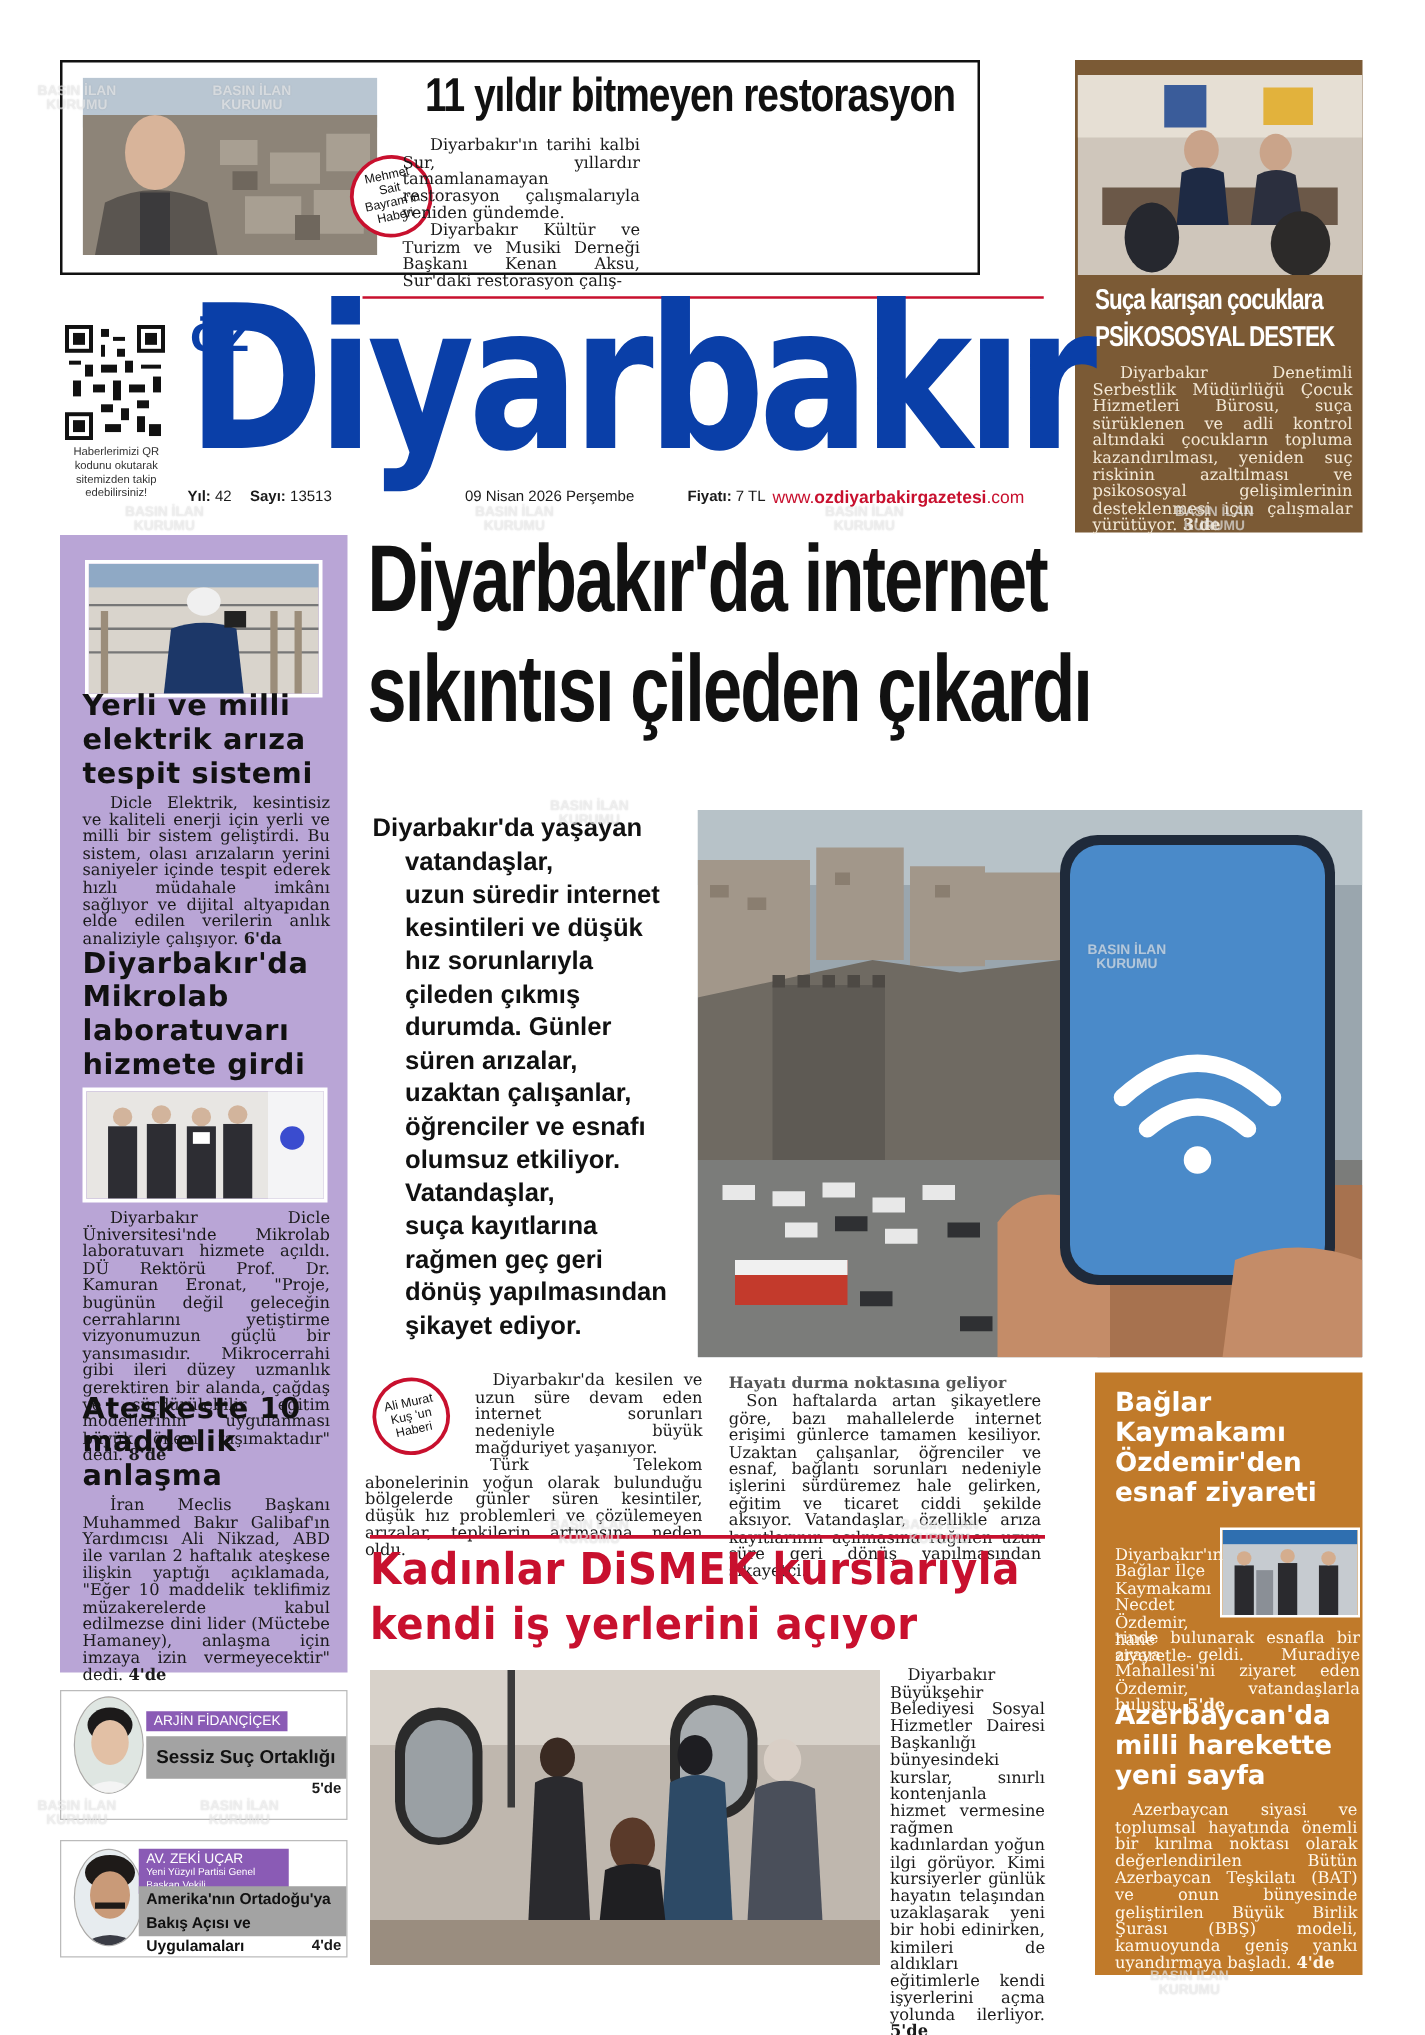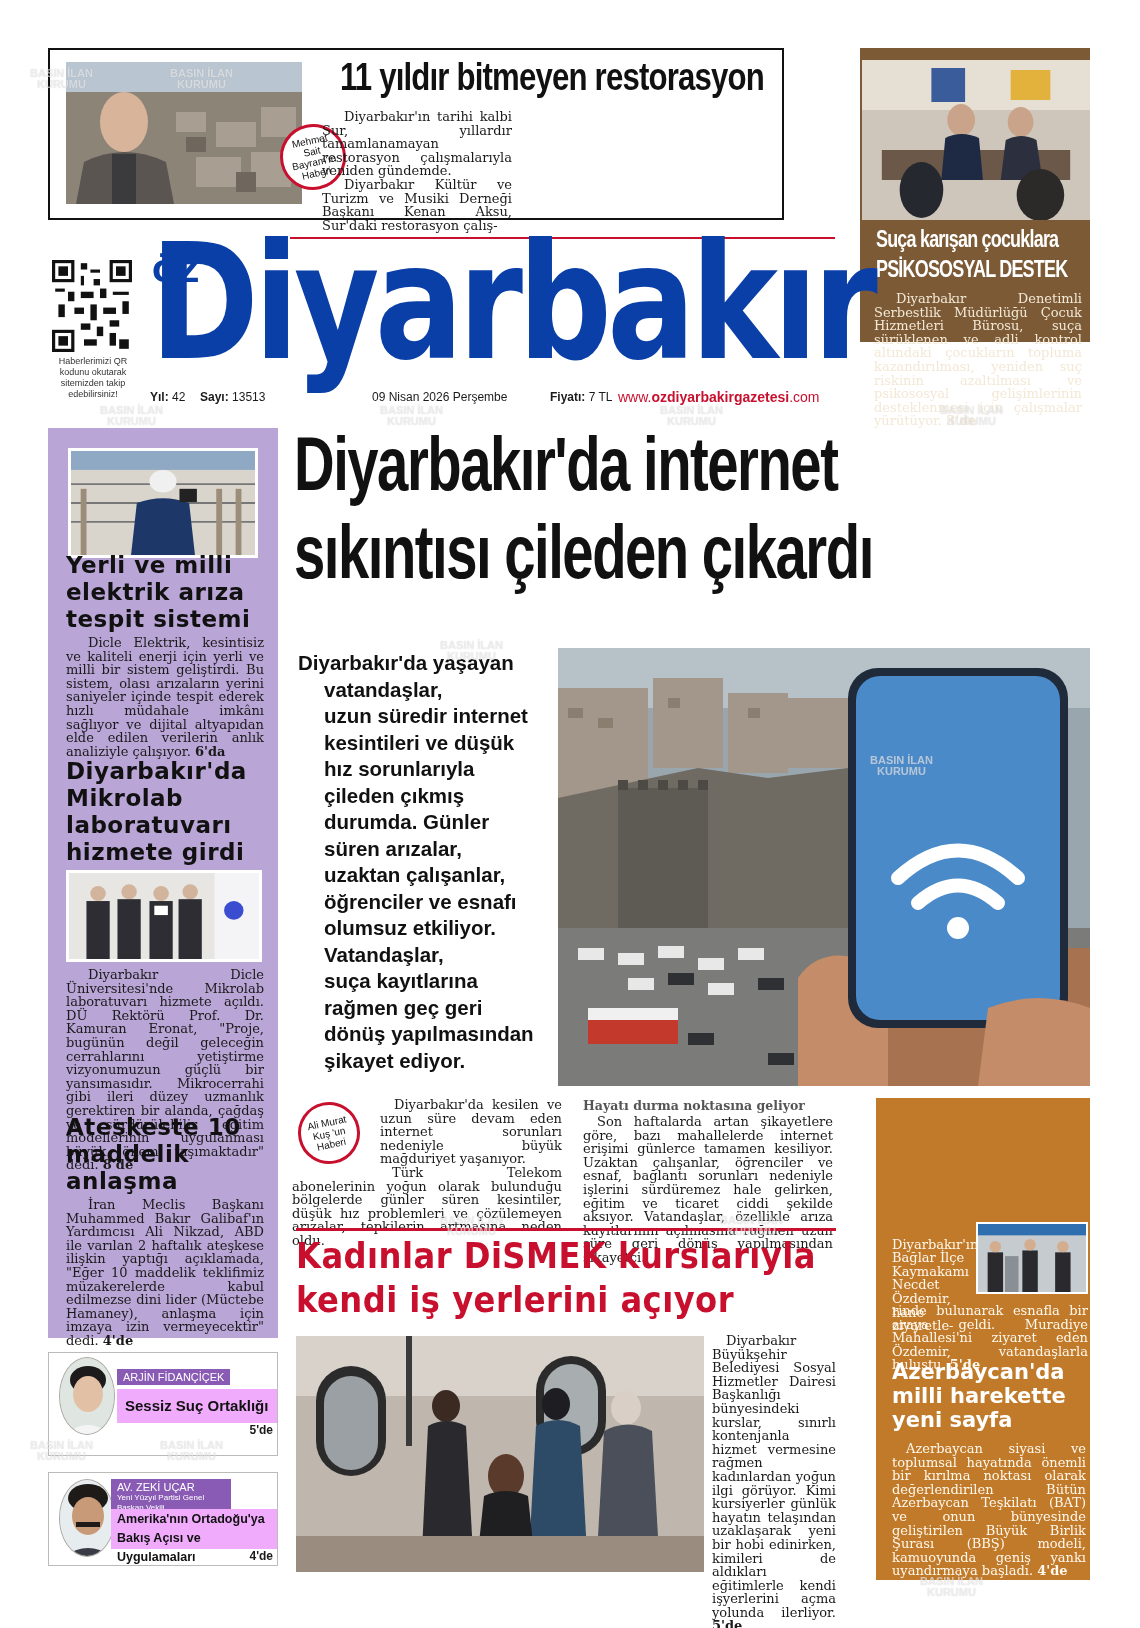--- a/index.html
+++ b/index.html
@@ -16,41 +16,41 @@
   .photo svg { width: 100%; height: 100%; display: block; }
 
   
   #top-story { left: 48px; top: 48px; width: 736px; height: 172px; border: 2px solid #111; }
   #top-title { left: 290px; top: 6px; font-size: 38px; color: #111; white-space: nowrap; transform: scaleX(0.82); transform-origin: left top; }
   #top-col1 { left: 272px; top: 60px; width: 190px; }
   #top-col2 { left: 470px; top: 60px; width: 195px; }
   .byline-stamp { width: 66px; height: 66px; border-radius: 50%; border: 3px solid #c8102e; background: #fff; display: flex; align-items: center; justify-content: center; text-align: center; font-family: "Liberation Sans", sans-serif; font-size: 10px; line-height: 11px; color: #111; transform: rotate(-12deg); }
 
   
-  #brown-box { left: 860px; top: 48px; width: 230px; height: 294px; background: #7b5a35; }
+  #brown-box { left: 860px; top: 48px; width: 230px; height: 378px; background: #7b5a35; }
   #brown-title { left: 16px; top: 176px; color: #fff; font-size: 23px; line-height: 30px; transform: scaleX(0.78); transform-origin: left top; white-space: nowrap; }
   #brown-text { left: 14px; top: 244px; width: 208px; color: #f3e8d6; }
 
   
   #qr { left: 52px; top: 260px; width: 80px; height: 92px; }
   #qr-caption { left: 46px; top: 356px; width: 94px; font-size: 9px; line-height: 11px; text-align: center; color: #333; }
   #oz { left: 152px; top: 254px; color: #0a3fa8; font-size: 30px; }
   #masthead { left: 150px; top: 218px; color: #0a3fa8; font-size: 160px; line-height: 170px; letter-spacing: -6px; white-space: nowrap; transform: scaleX(0.82); transform-origin: left top; }
   #red-rule-top { left: 290px; top: 237px; width: 545px; height: 2px; background: #c8102e; }
   #info-line { left: 150px; top: 390px; width: 690px; height: 18px; font-size: 12px; }
   #info-line span { position: absolute; top: 0; white-space: nowrap; font-family: "Liberation Sans", sans-serif; }
   #site-url { color: #c8102e; font-size: 14px; }
 
   
   #purple-col { left: 48px; top: 428px; width: 230px; height: 910px; background: #b9a5d6; }
   .purple-h { font-family: "DejaVu Sans", sans-serif; font-weight: bold; font-size: 23px; line-height: 27px; color: #111; letter-spacing: 0.5px; }
   .col-card { position: absolute; left: 48px; width: 230px; border: 1px solid #bbb; background: #fff; }
   .card-avatar { position: absolute; left: 10px; width: 56px; height: 78px; border-radius: 50%; overflow: hidden; background: #d9cbb8; border: 1px solid #aaa; }
   .card-name { position: absolute; background: #8a5bb5; color: #fff; font-family: "Liberation Sans", sans-serif; font-size: 11px; padding: 2px 6px; }
-  .card-band { position: absolute; background: #f0abfc; font-family: "Liberation Sans", sans-serif; font-weight: bold; color: #111; }
+  .card-band { position: absolute; background: #a3a3a3; font-family: "Liberation Sans", sans-serif; font-weight: bold; color: #111; }
   .card-ref { position: absolute; right: 4px; font-family: "Liberation Sans", sans-serif; font-weight: bold; font-size: 12px; }
 
   
   #main-headline { left: 294px; top: 420px; color: #111; font-size: 76px; line-height: 88px; white-space: nowrap; transform: scaleX(0.74); transform-origin: left top; letter-spacing: -2px; }
   #lede { left: 298px; top: 650px; width: 240px; font-family: "Liberation Sans", sans-serif; font-weight: bold; font-size: 20.5px; line-height: 26.5px; color: #111; }
   #lede .l { display: block; padding-left: 26px; white-space: nowrap; }
   #lede .l.first { padding-left: 0; }
 
   
   #mid-col1 { left: 292px; top: 1098px; width: 270px; }
@@ -389,20 +389,21 @@
     <ellipse cx="210" cy="140" rx="18" ry="22" fill="#5a3a2a"></ellipse>
     <path d="M180 236 L188 160 Q210 150 232 160 L240 236 Z" fill="#1f1f22"></path>
     <rect x="0" y="200" width="408" height="36" fill="#9a8d7f"></rect>
   </svg>
 </div>
 <div id="dismek-text" class="abs">
   <p class="body"><span class="ind" style="width:14px"></span><span>Diyarbakır Büyükşehir Belediyesi Sosyal Hizmetler Dairesi Başkanlığı bünyesindeki kurslar, sınırlı kontenjanla hizmet vermesine rağmen kadınlardan yoğun ilgi görüyor. Kimi kursiyerler günlük hayatın telaşından uzaklaşarak yeni bir hobi edinirken, kimileri de aldıkları eğitimlerle kendi işyerlerini açma yolunda ilerliyor.</span> <b>5'de</b></p>
 </div>
 
 <div id="orange-col" class="abs">
+  <div class="abs orange-h" style="left:16px; top:12px; width:194px;">Bağlar Kaymakamı Özdemir'den esnaf ziyareti</div>
   <div class="photo" style="left:100px; top:124px; width:112px; height:72px; border:2px solid #fff;">
     <svg viewBox="0 0 112 72" preserveAspectRatio="none">
       <rect width="112" height="72" fill="#c6cbd0"></rect>
       <rect width="112" height="12" fill="#2f6fb0"></rect>
       <g fill="#2a2a2e">
           <rect x="10" y="30" width="16" height="42"></rect>
           <rect x="46" y="28" width="16" height="44"></rect>
           <rect x="80" y="30" width="16" height="42"></rect>
         </g>
       <g fill="#d4ad8e">

